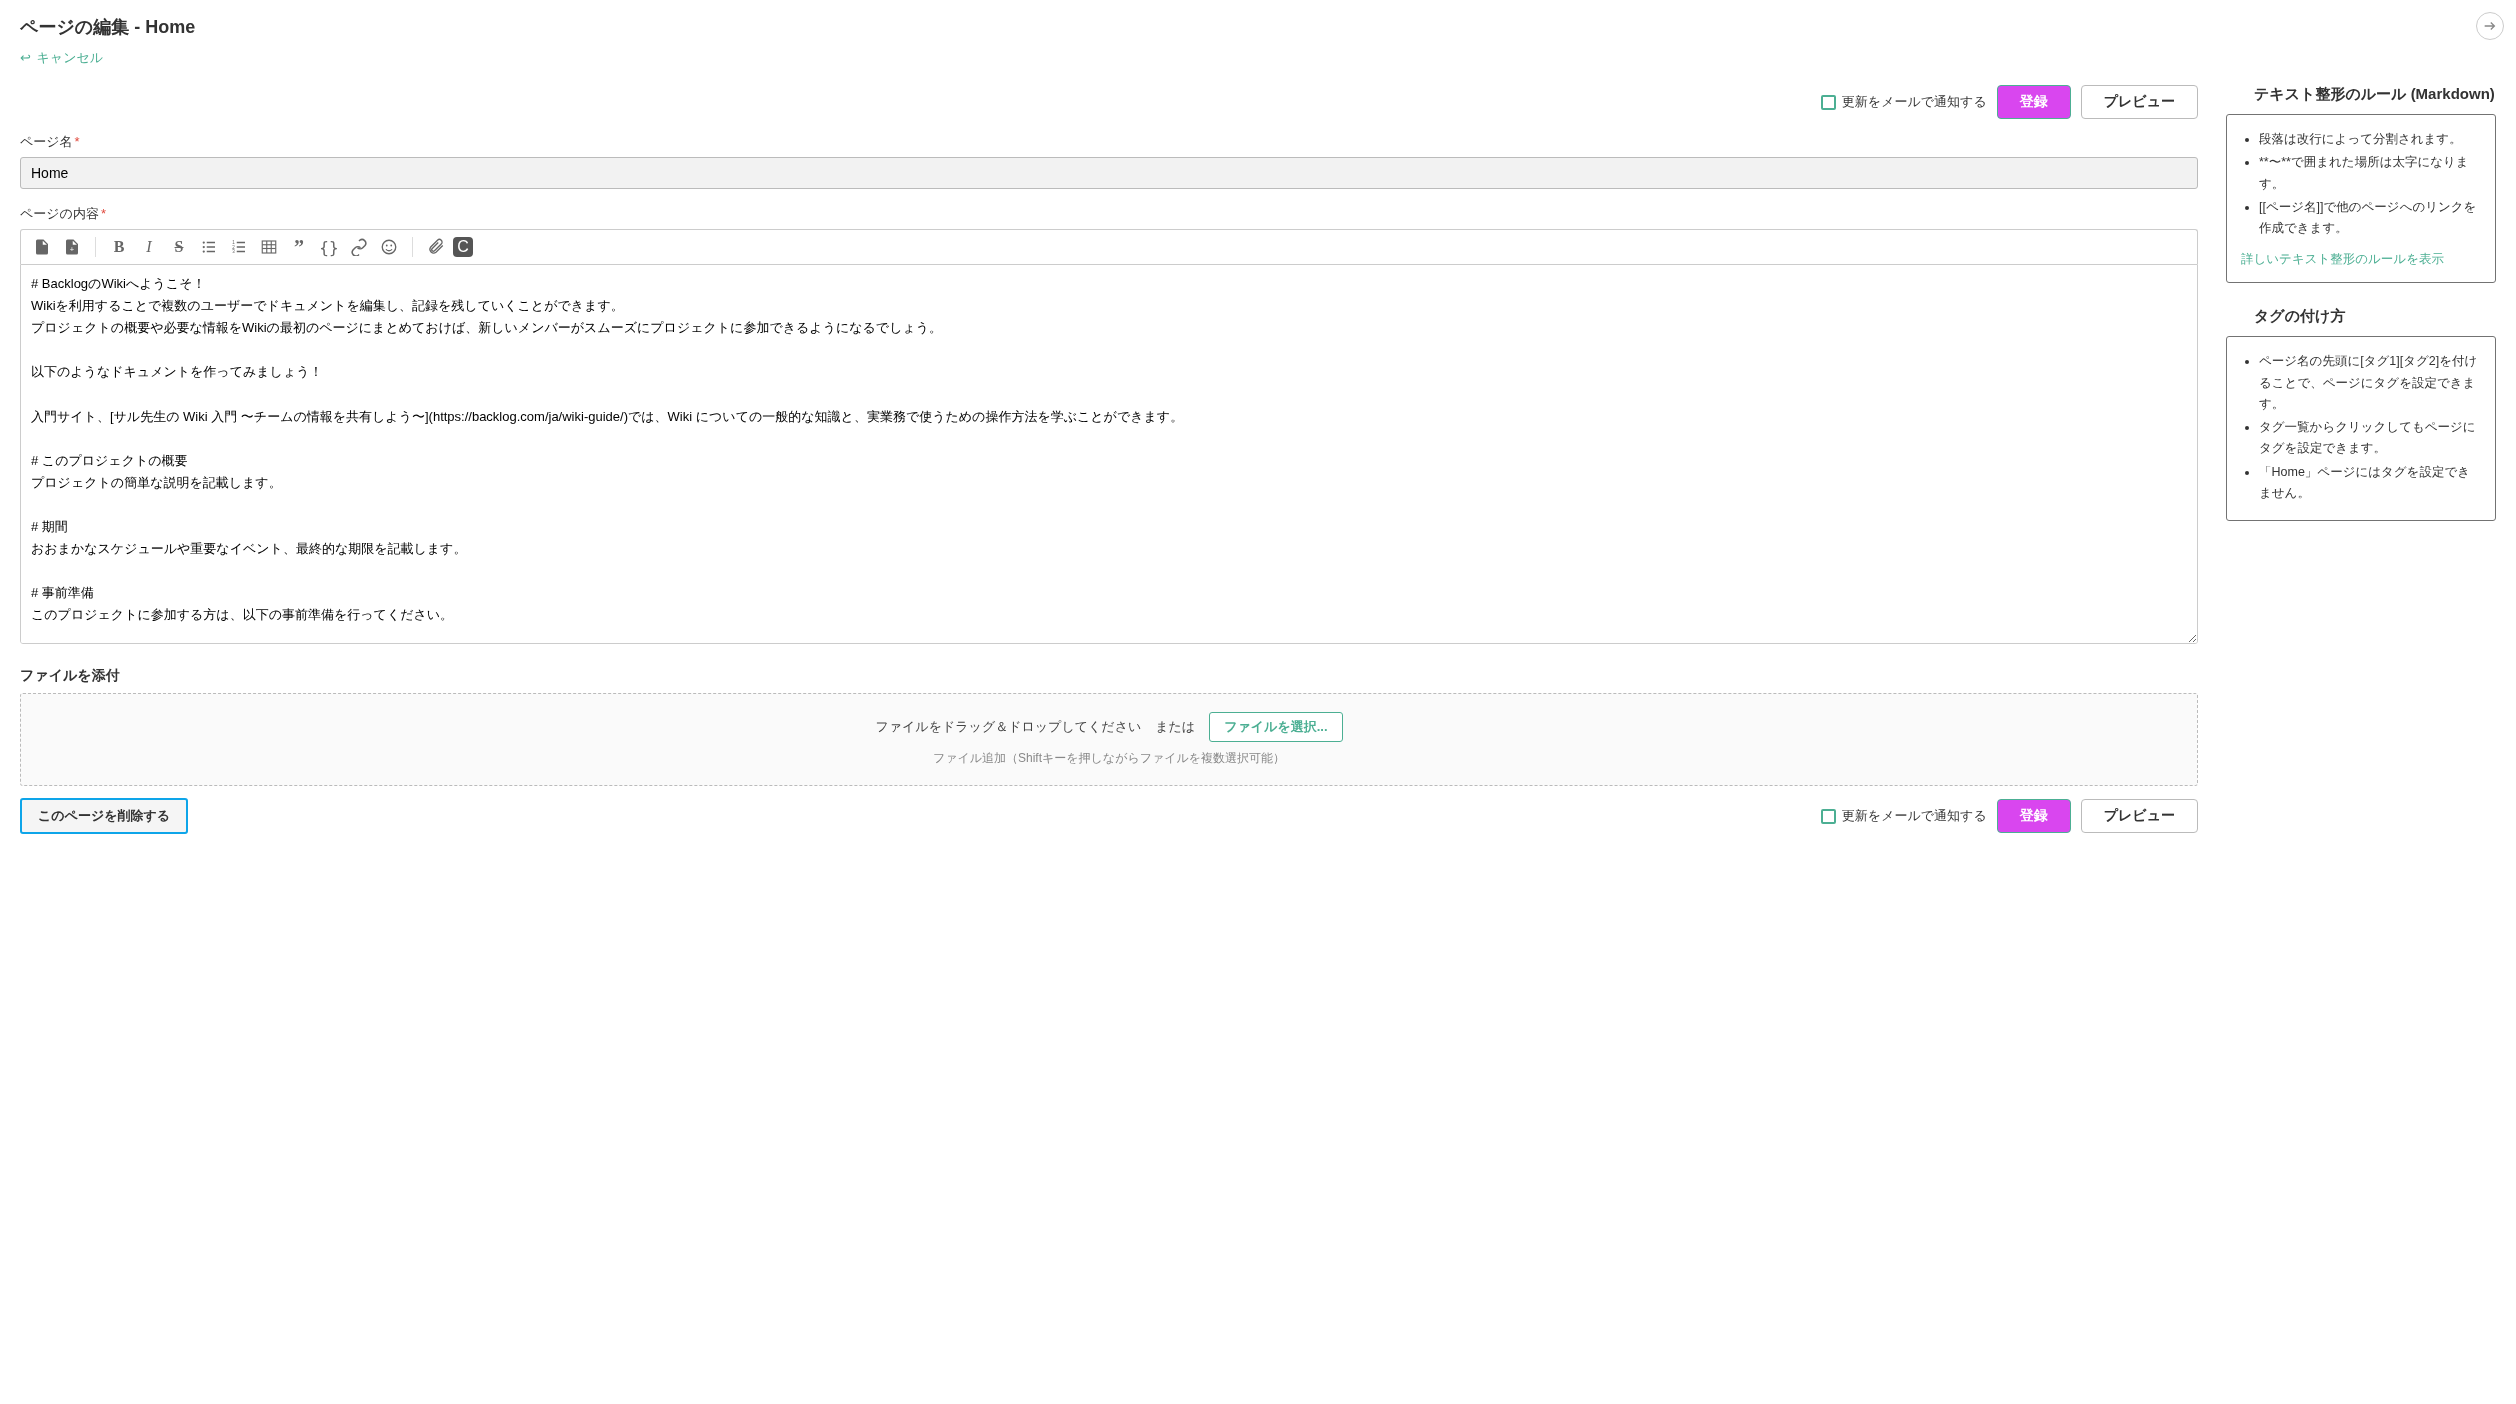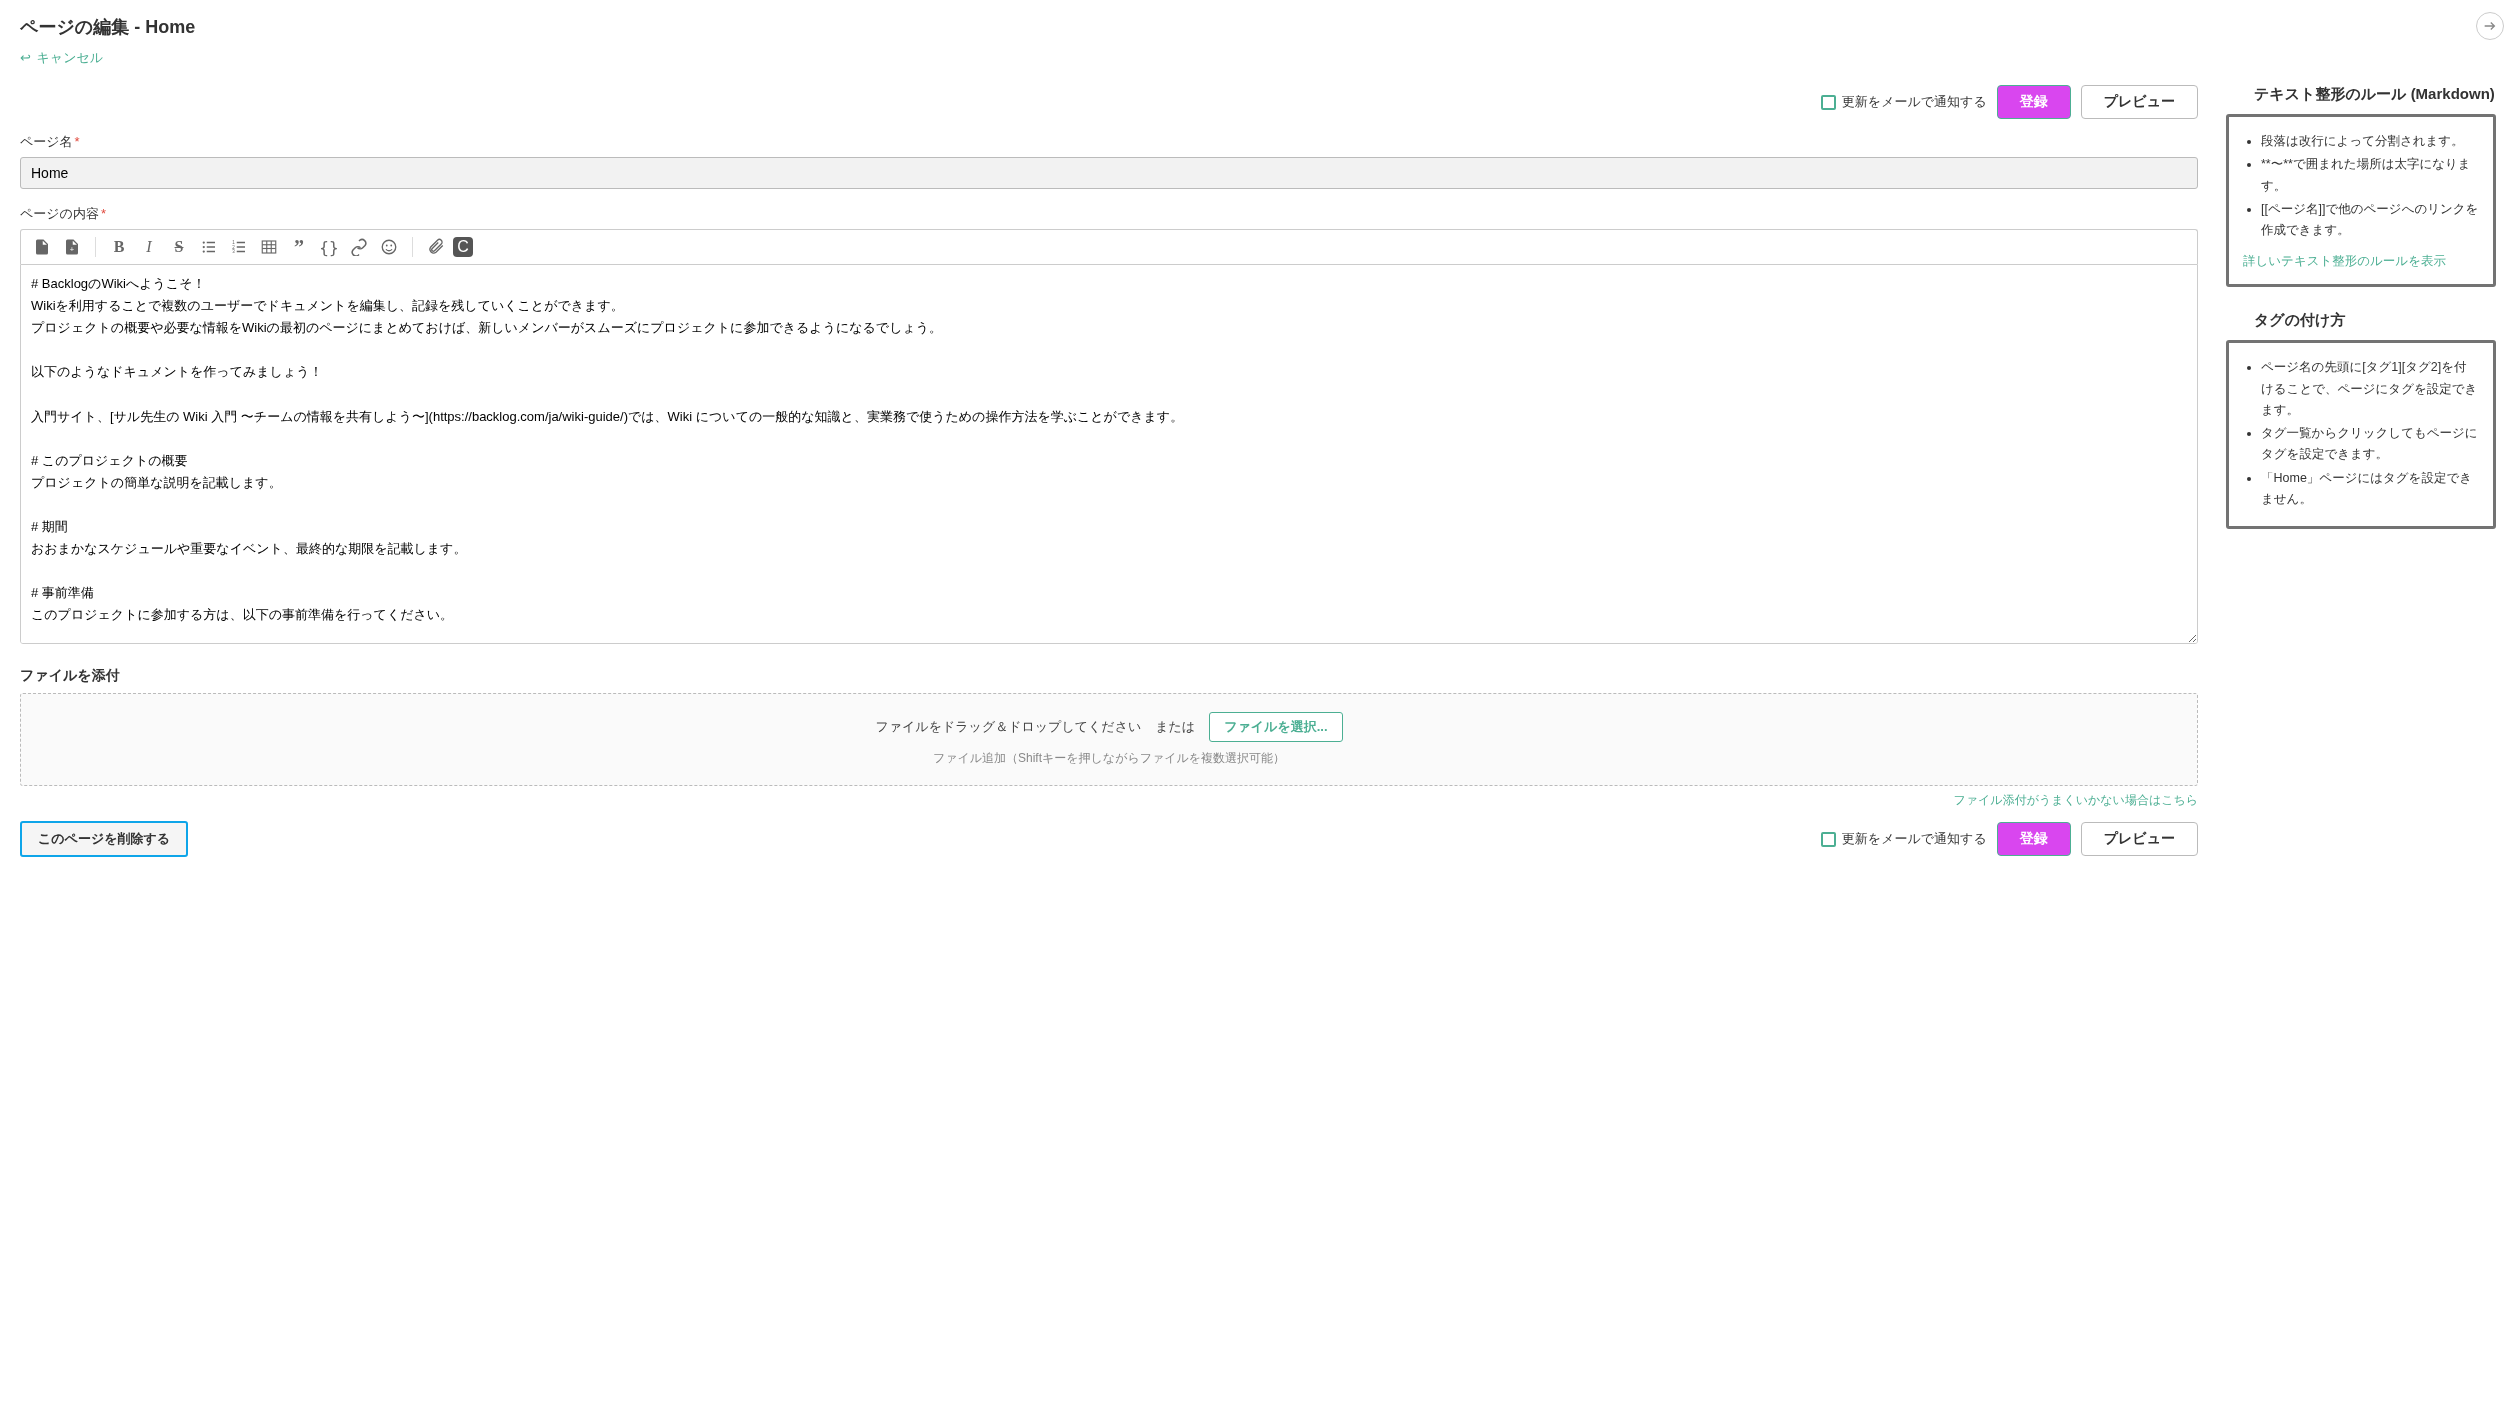--- a/index.html
+++ b/index.html
@@ -221,21 +221,21 @@
     font-weight: bold;
     color: #333;
   }
   .side-title {
     font-size: 15px;
     font-weight: bold;
     margin-bottom: 10px;
     margin-left: 28px;
   }
   .side-box {
-    border: 3px solid #737373;
+    border: 1px solid #737373;
     border-radius: 3px;
     padding: 14px 14px;
     margin-bottom: 24px;
   }
   .side-box ul {
     list-style: disc;
     padding-left: 18px;
     font-size: 12.5px;
     line-height: 1.7;
     color: #333;
@@ -406,23 +406,20 @@
     <div class="attach-section">
       <div class="attach-title">ファイルを添付</div>
       <div class="dropzone">
         <div class="dropzone-row1">
           <span>ファイルをドラッグ＆ドロップしてください</span>
           <span>または</span>
           <button class="btn-select-file">ファイルを選択...</button>
         </div>
         <div class="dropzone-hint">ファイル追加（Shiftキーを押しながらファイルを複数選択可能）</div>
       </div>
-      <div class="attach-help">
-        <a>ファイル添付がうまくいかない場合はこちら</a>
-      </div>
     </div>
 
     <div class="bottom-bar">
       <button class="btn-delete">このページを削除する</button>
       <div class="action-bar" style="margin-bottom:0;">
         <label class="checkbox-wrap">
           <span class="checkbox-box"></span>
           <span>更新をメールで通知する</span>
         </label>
         <button class="btn btn-primary">登録</button>

